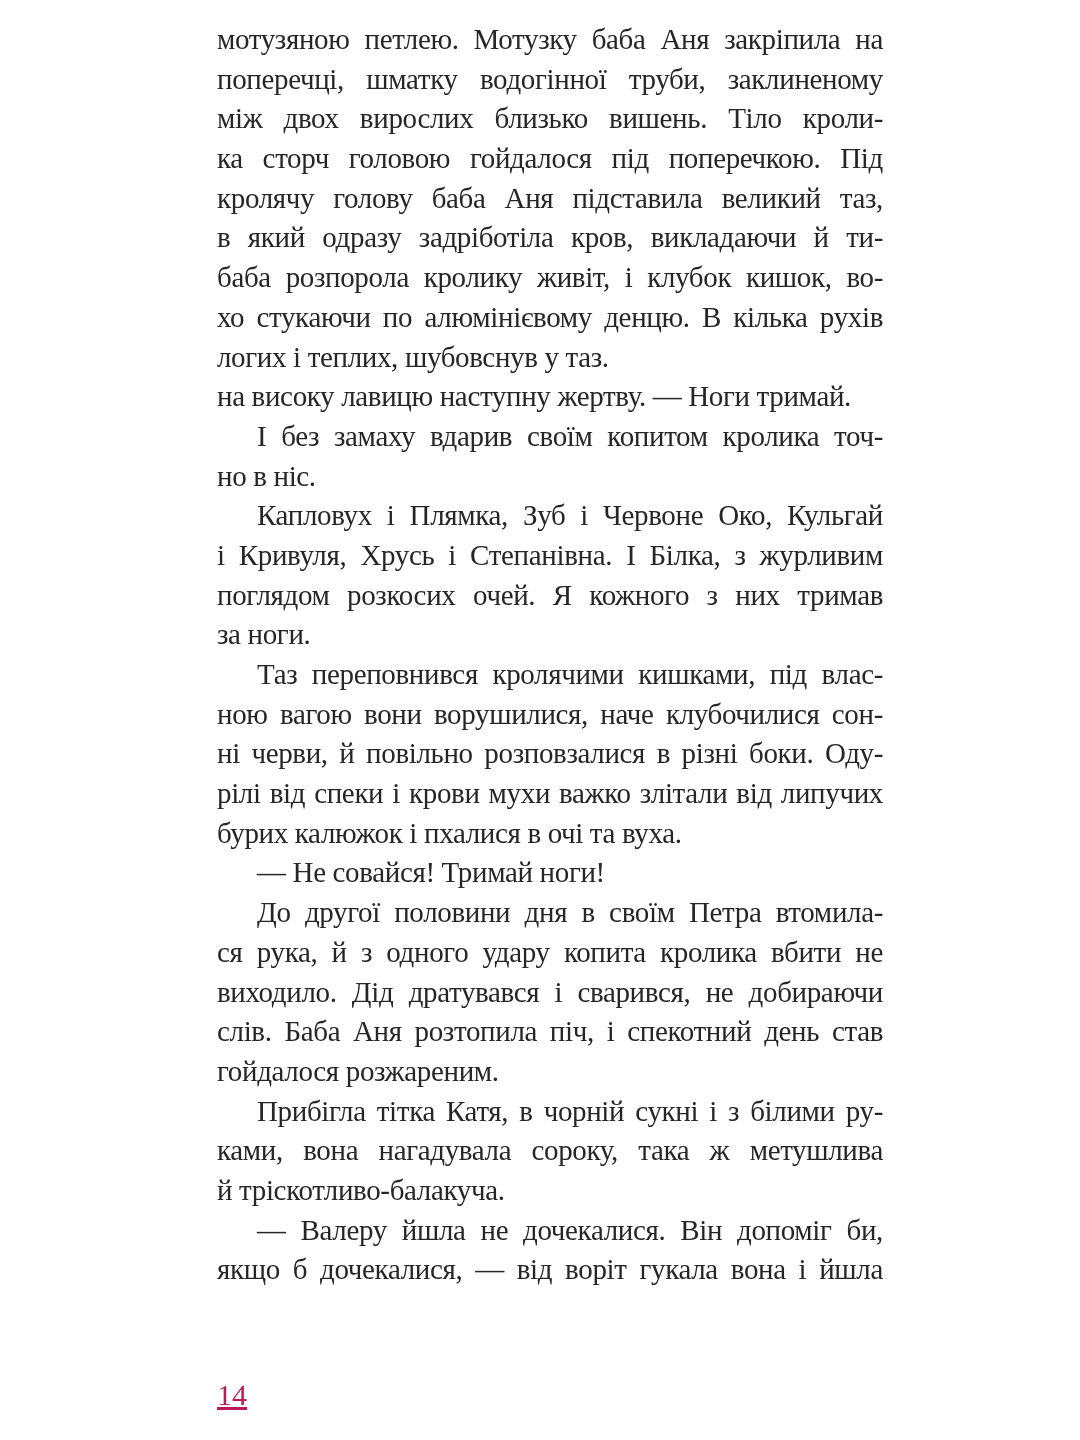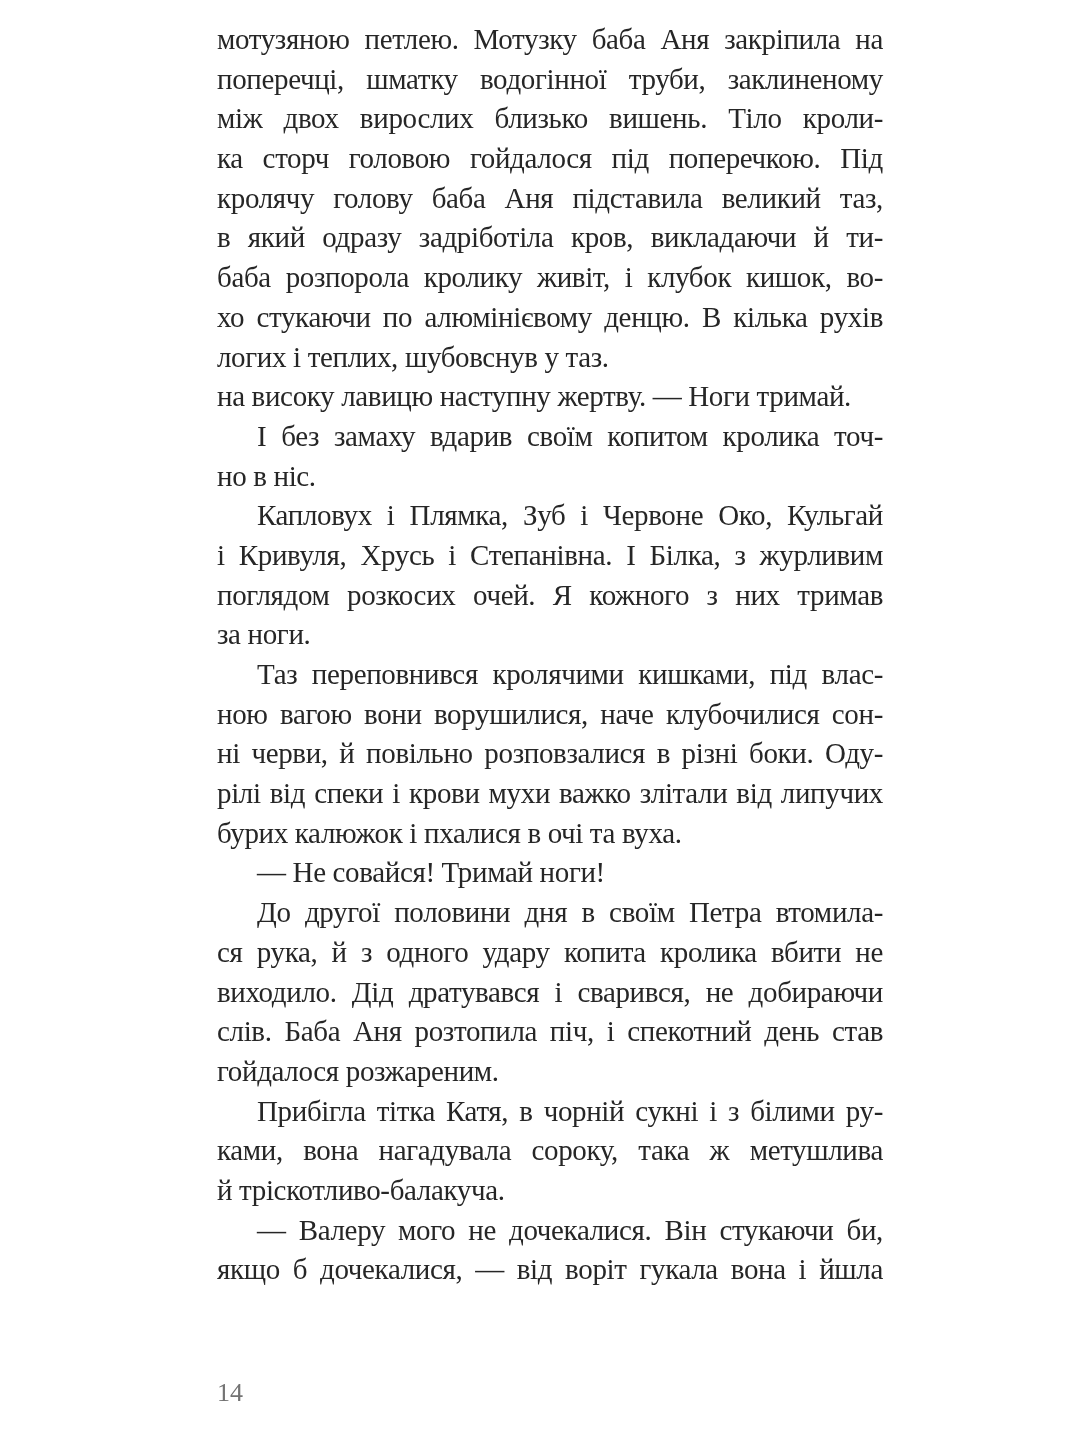--- a/index.html
+++ b/index.html
@@ -18,21 +18,21 @@
   .line {
     display: block; white-space: nowrap;
     text-align: justify; text-align-last: justify;
     height: 39.7px;
   }
   .line.last { text-align-last: left; }
   .line.indent { padding-left: 40px; }
   .page-number {
     position: absolute; left: 217px; top: 1378px;
     font-family: "Liberation Serif", "DejaVu Serif", serif;
-    font-size: 26px; color: #737373;
+    font-size: 30px; color: #be185d; text-decoration: underline;
   }
 </style>
 </head>
 <body>
 
 <div class="page">
   <div class="text" id="text-block">
       <span class="line">мотузяною петлею. Мотузку баба Аня закріпила на</span>
       <span class="line">поперечці, шматку водогінної труби, заклиненому</span>
       <span class="line">між двох вирослих близько вишень. Тіло кроли-</span>
@@ -56,17 +56,17 @@
       <span class="line last">бурих калюжок і пхалися в очі та вуха.</span>
       <span class="line indent last">— Не совайся! Тримай ноги!</span>
       <span class="line indent">До другої половини дня в своїм Петра втомила-</span>
       <span class="line">ся рука, й з одного удару копита кролика вбити не</span>
       <span class="line">виходило. Дід дратувався і сварився, не добираючи</span>
       <span class="line">слів. Баба Аня розтопила піч, і спекотний день став</span>
       <span class="line last">гойдалося розжареним.</span>
       <span class="line indent">Прибігла тітка Катя, в чорній сукні і з білими ру-</span>
       <span class="line">ками, вона нагадувала сороку, така ж метушлива</span>
       <span class="line last">й тріскотливо-балакуча.</span>
-      <span class="line indent">— Валеру мого не дочекалися. Він стукаючи би,</span>
+      <span class="line indent">— Валеру йшла не дочекалися. Він допоміг би,</span>
       <span class="line">якщо б дочекалися, — від воріт гукала вона і йшла</span>
     </div>
   <div class="page-number">14</div>
 </div>
 
 </body></html>

